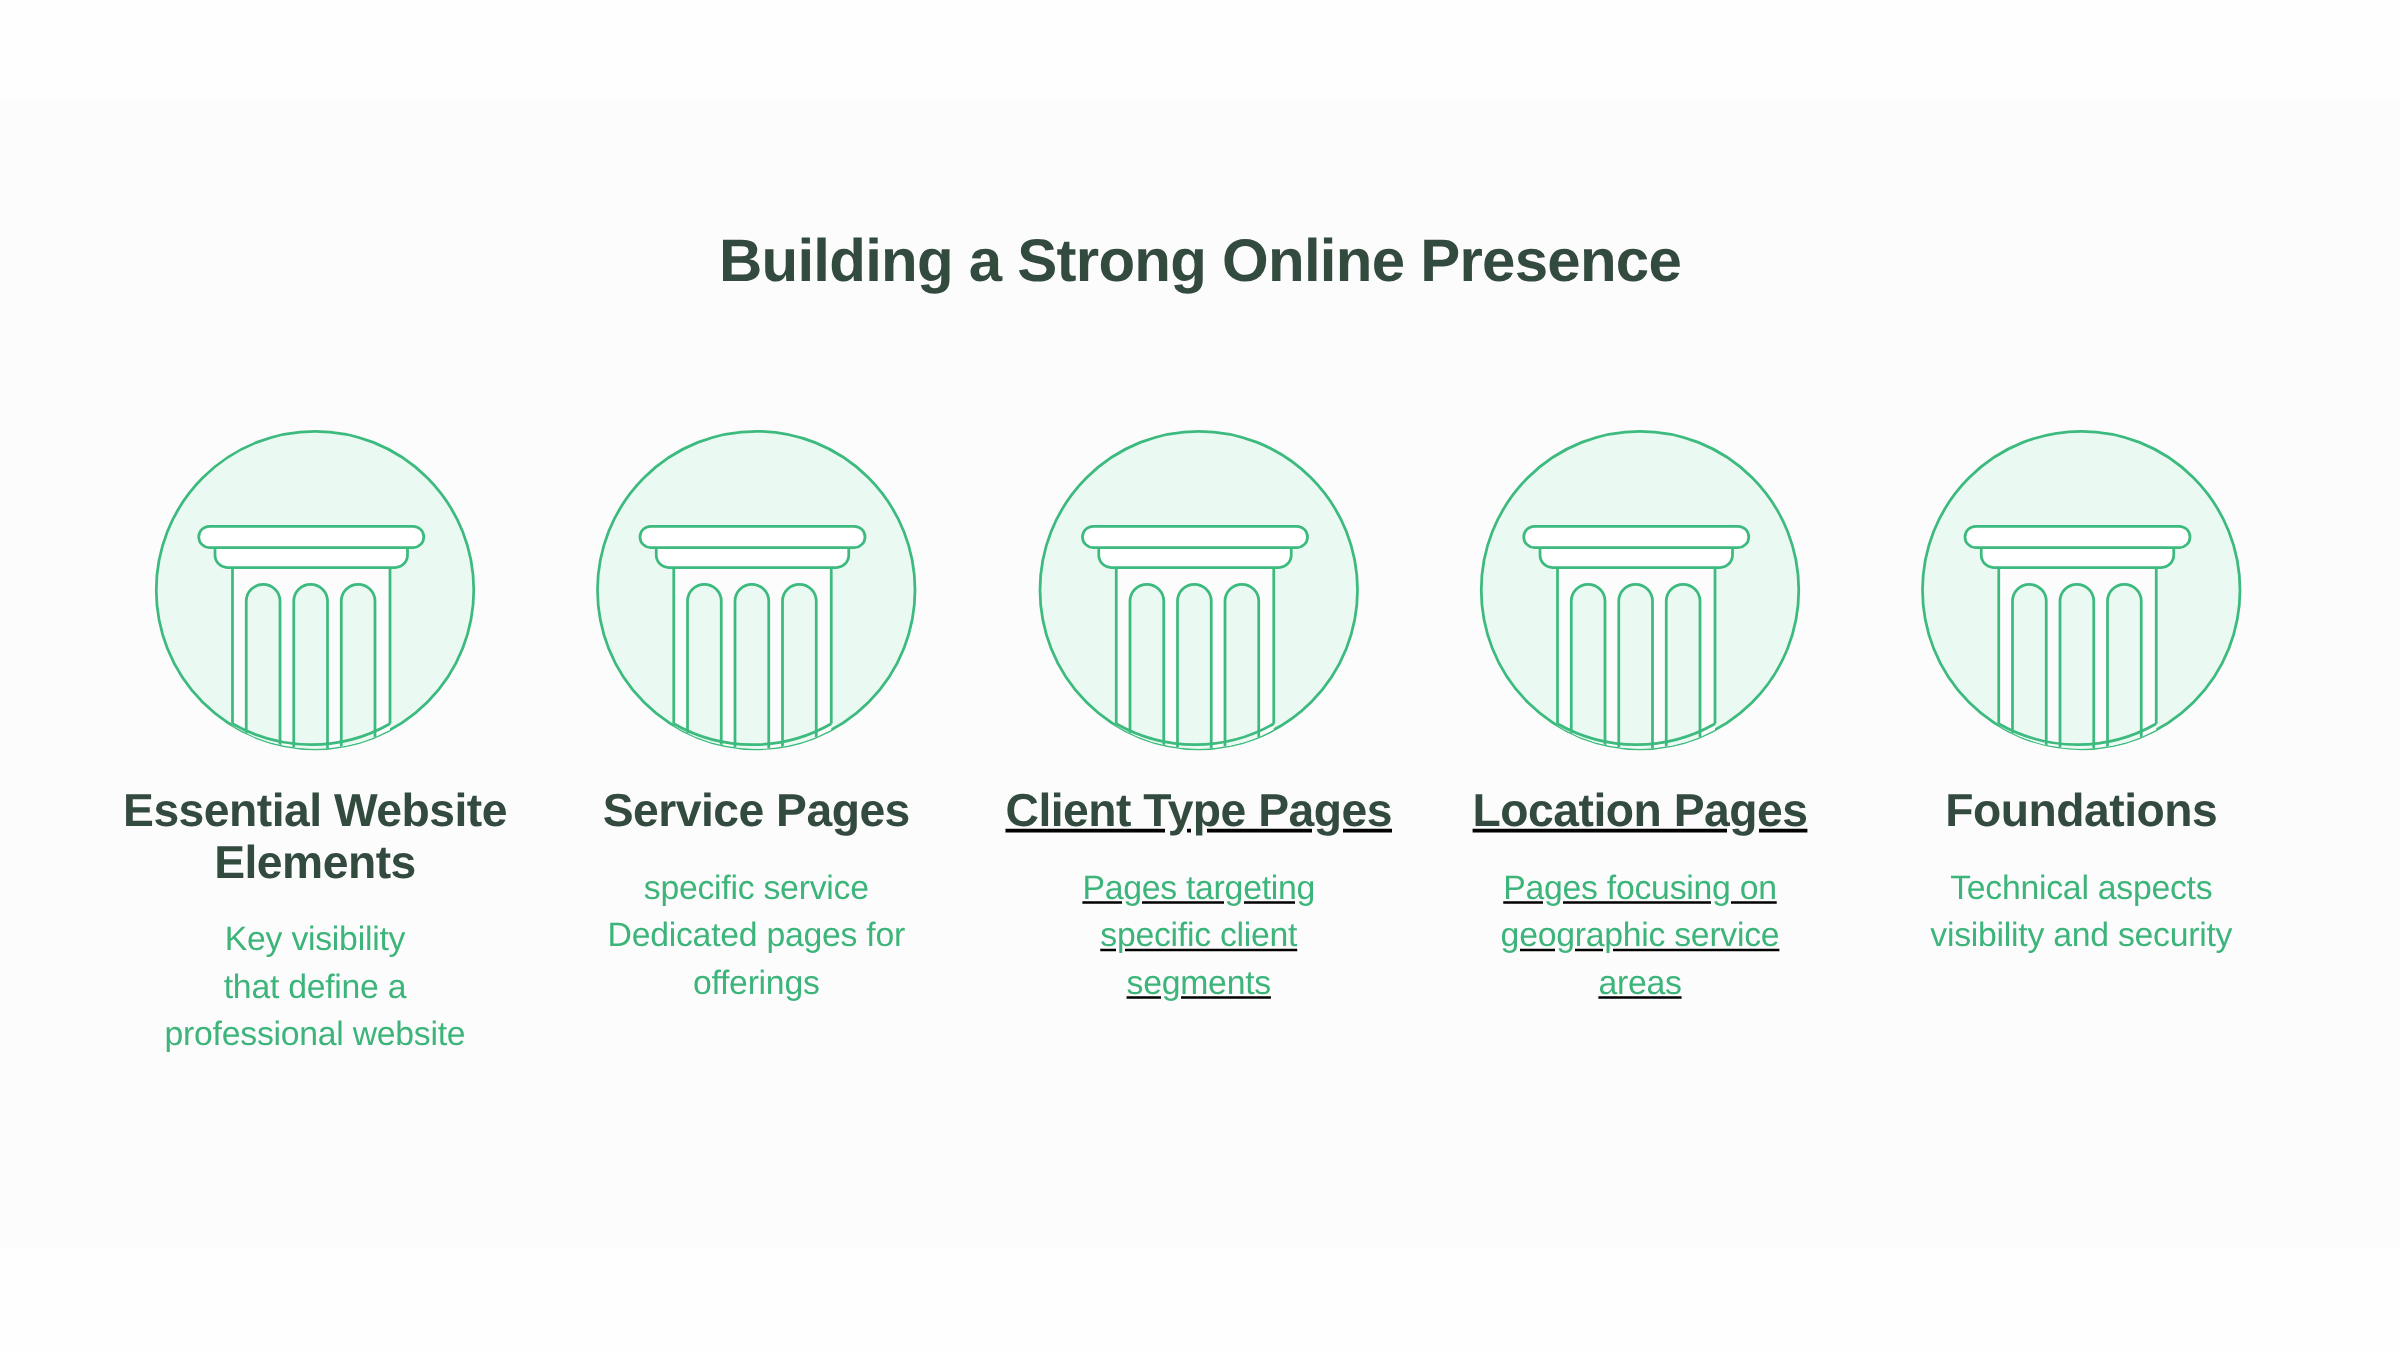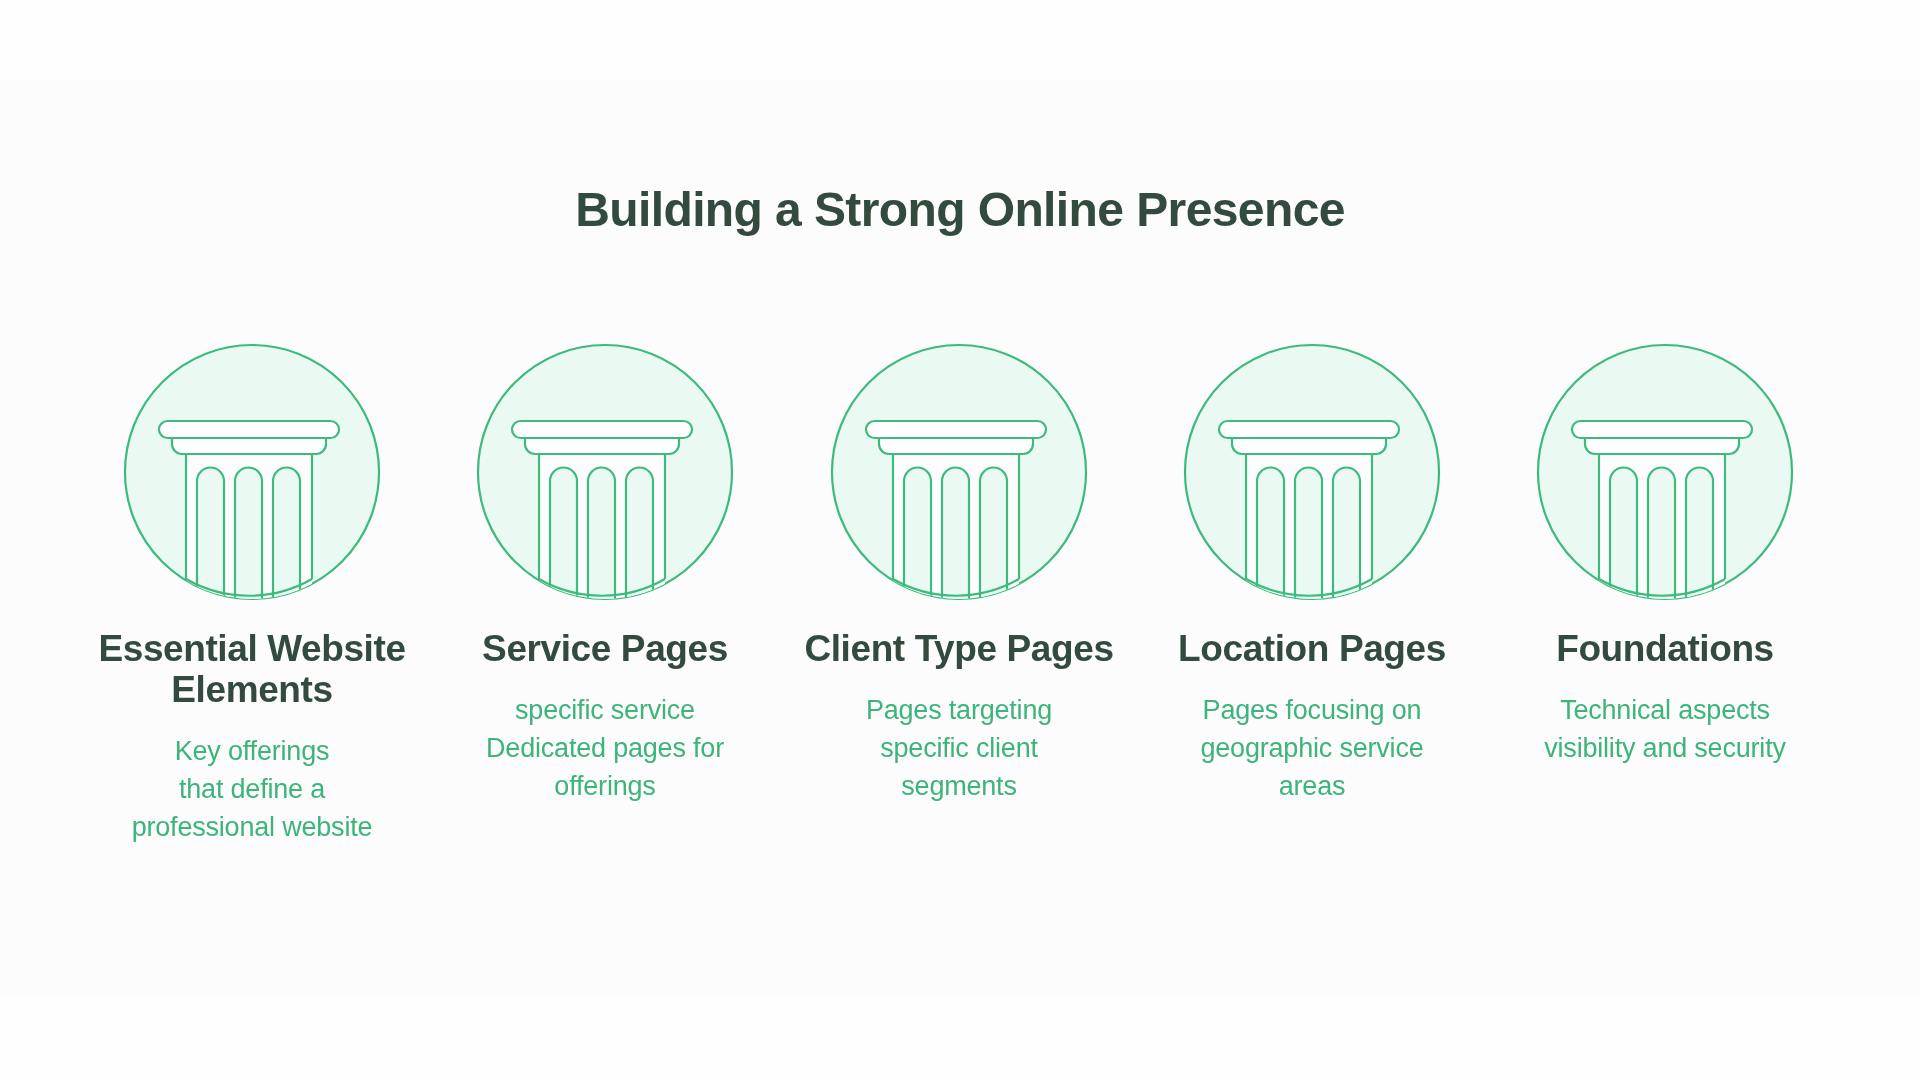--- a/index.html
+++ b/index.html
@@ -118,21 +118,21 @@
   <div class="icon-wrap">
     <svg viewBox="0 0 262 264">
         <use href="#pillar-symbol"></use>
       </svg>
   </div>
   <div class="heading">
     <span class="line">Essential Website</span>
     <span class="line">Elements</span>
   </div>
   <div class="desc">
-    <span class="line">Key offerings</span>
+    <span class="line">Key visibility</span>
     <span class="line">that define a</span>
     <span class="line">professional website</span>
   </div>
 </div>
 
 <div class="pillar" style="left:605px;">
   <div class="icon-wrap">
     <svg viewBox="0 0 262 264">
         <use href="#pillar-symbol"></use>
       </svg>
@@ -140,37 +140,37 @@
   <div class="heading">
     <span class="line">Service Pages</span>
   </div>
   <div class="desc">
     <span class="line">specific service</span>
     <span class="line">Dedicated pages for</span>
     <span class="line">offerings</span>
   </div>
 </div>
 
-<div class="pillar" style="left:959px;">
+<div class="pillar" style="left:959px;text-decoration:underline;">
   <div class="icon-wrap">
     <svg viewBox="0 0 262 264">
         <use href="#pillar-symbol"></use>
       </svg>
   </div>
   <div class="heading">
     <span class="line">Client Type Pages</span>
   </div>
   <div class="desc">
     <span class="line">Pages targeting</span>
     <span class="line">specific client</span>
     <span class="line">segments</span>
   </div>
 </div>
 
-<div class="pillar" style="left:1312px;">
+<div class="pillar" style="left:1312px;text-decoration:underline;">
   <div class="icon-wrap">
     <svg viewBox="0 0 262 264">
         <use href="#pillar-symbol"></use>
       </svg>
   </div>
   <div class="heading">
     <span class="line">Location Pages</span>
   </div>
   <div class="desc">
     <span class="line">Pages focusing on</span>

